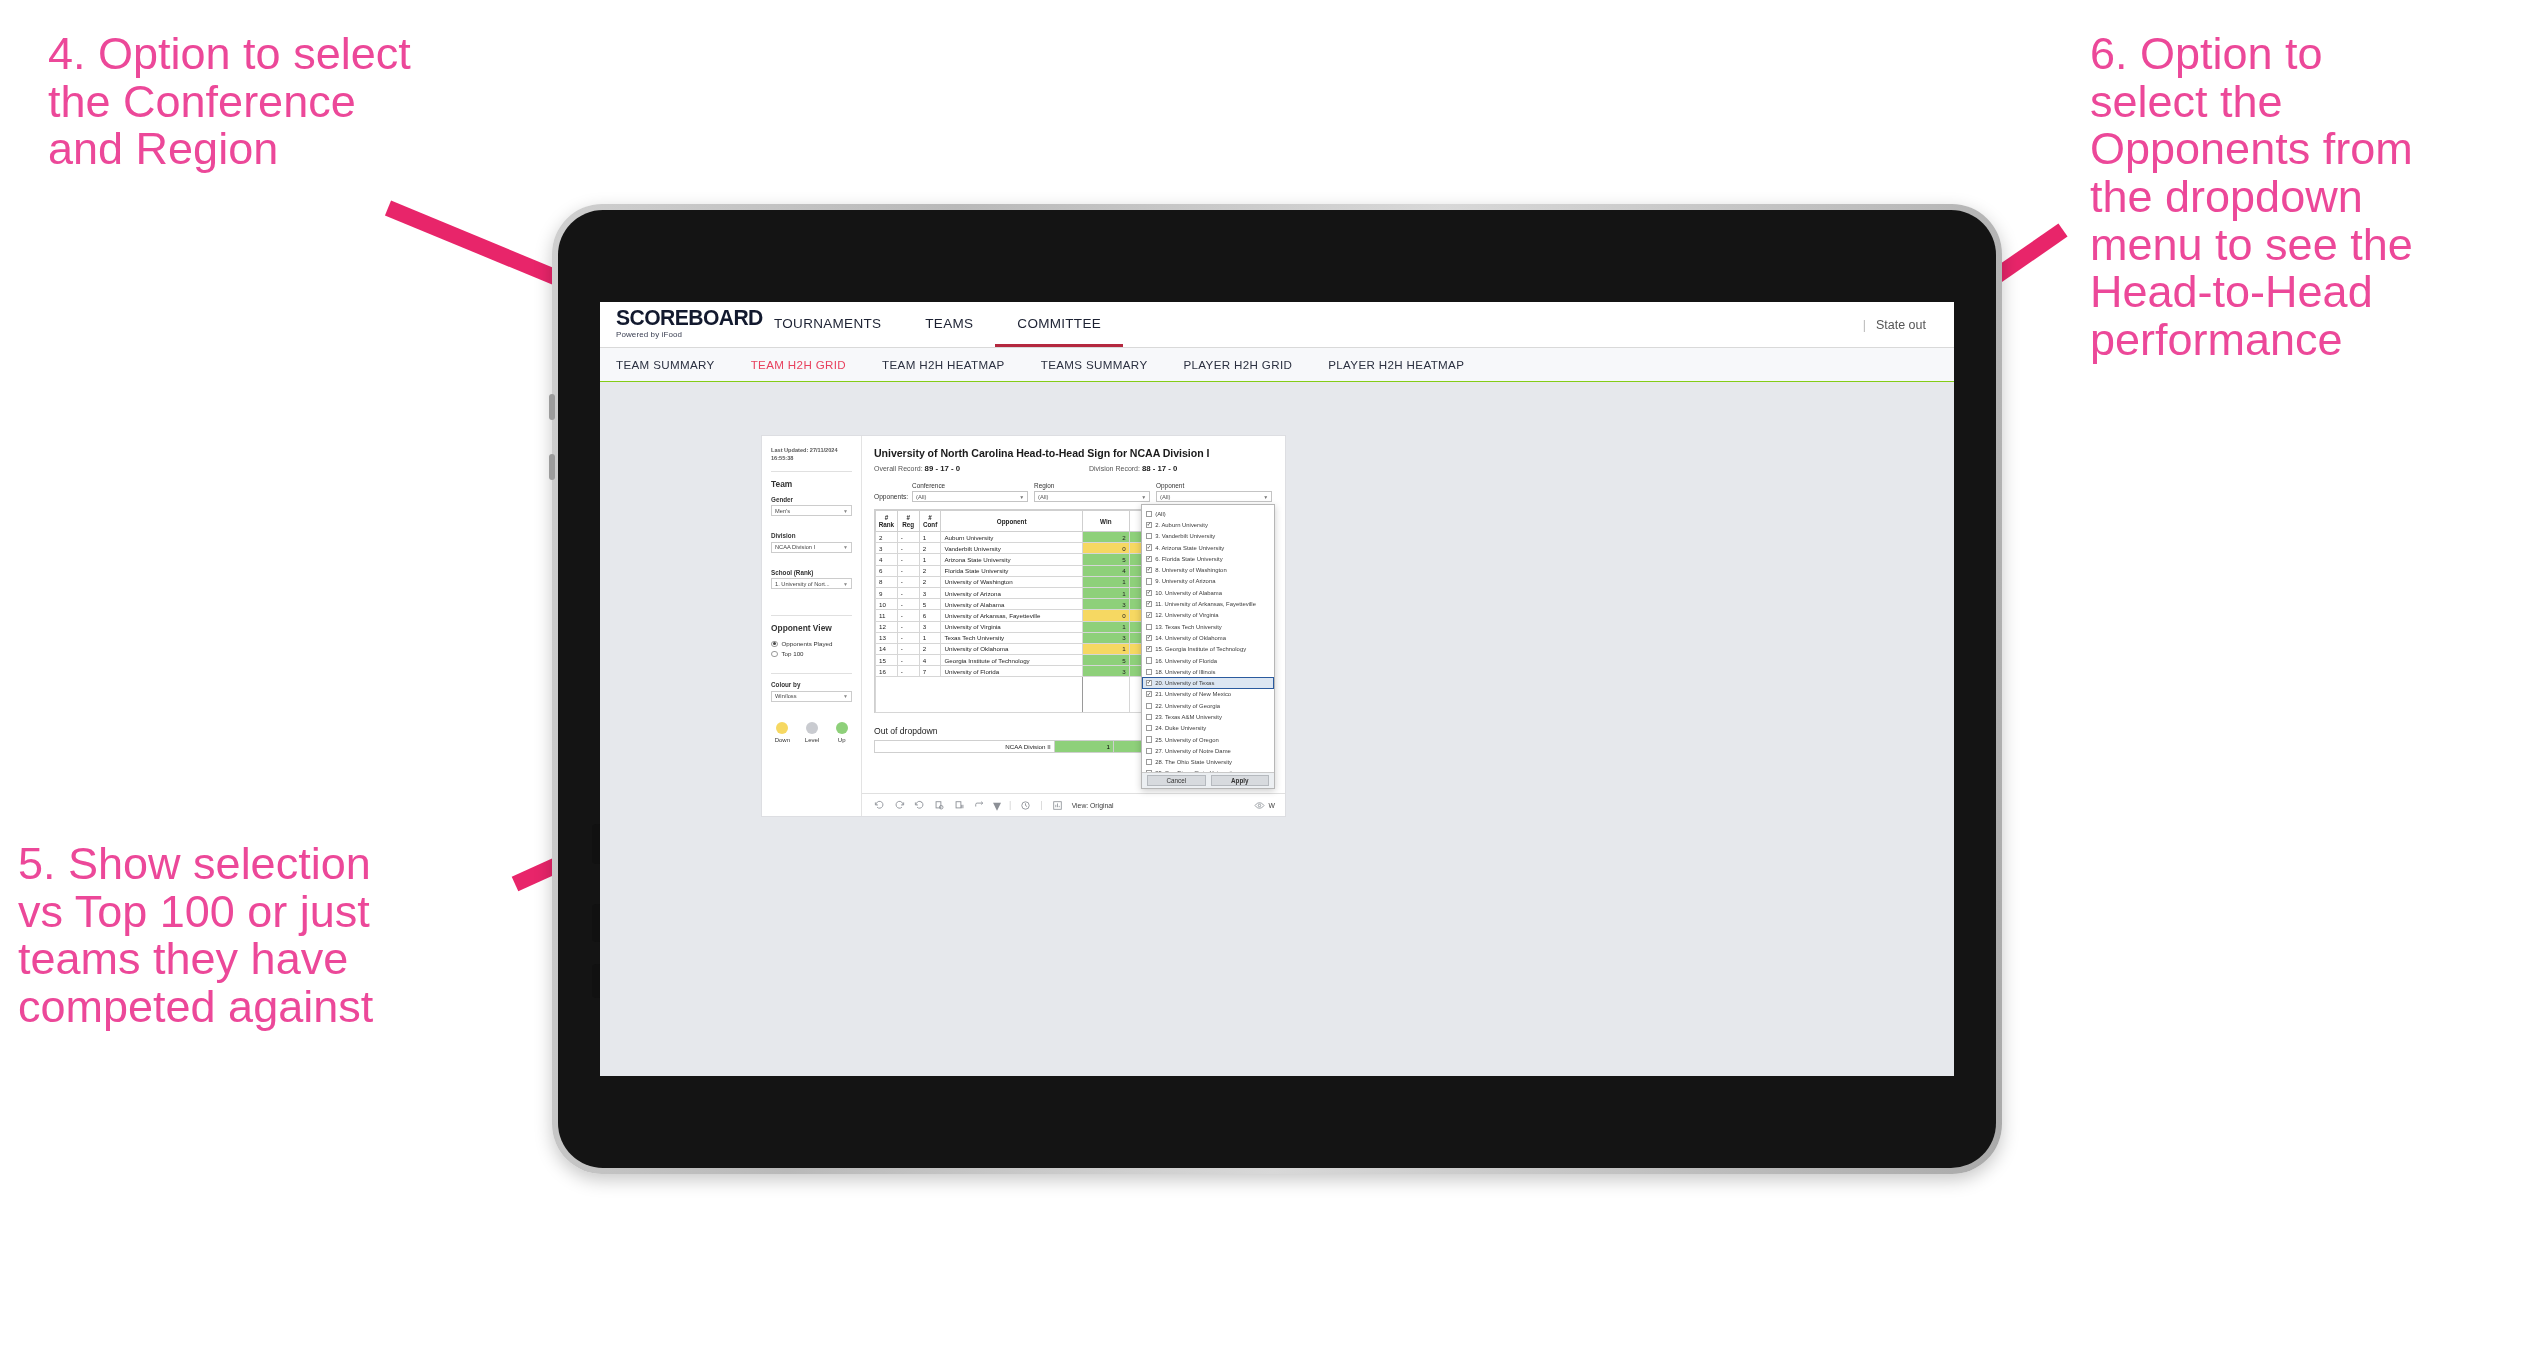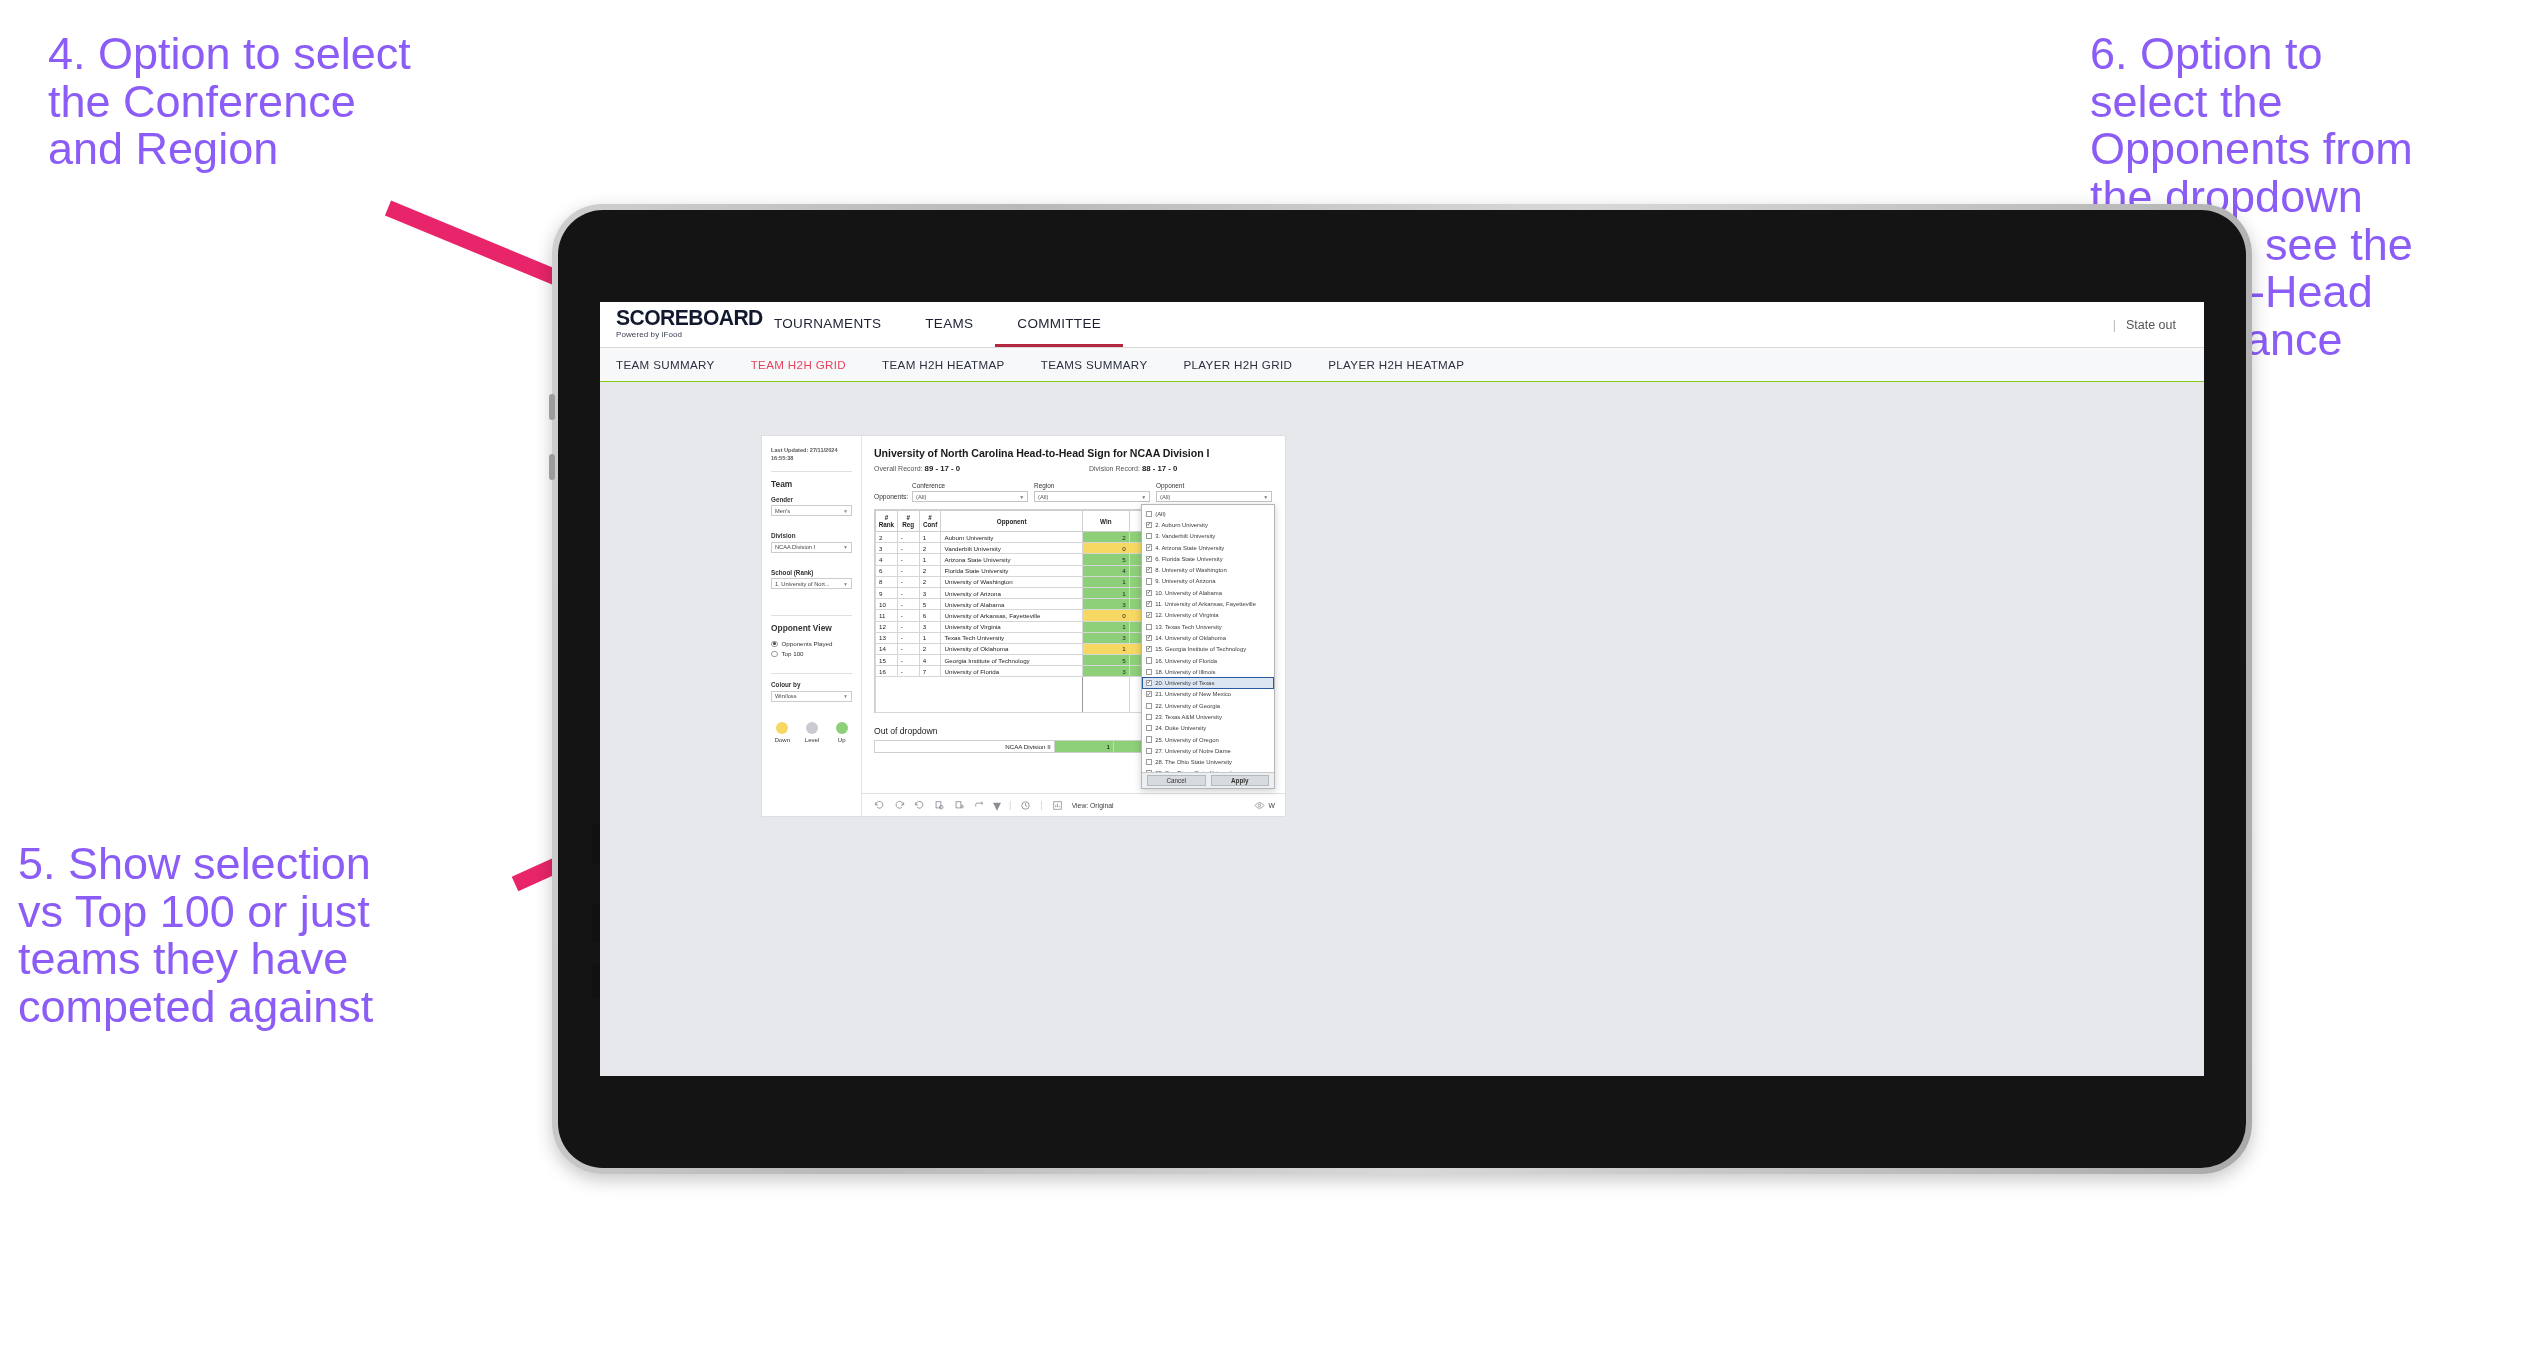--- a/index.html
+++ b/index.html
@@ -8,38 +8,38 @@
     width: 2533px; height: 1363px;
     background: #ffffff;
     font-family: "Liberation Sans", sans-serif;
     position: relative;
     overflow: hidden;
   }
 
   
   .annot {
     position: absolute;
-    color: #8b5cf6;
+    color: #ec4899;
     font-family: "Liberation Sans", sans-serif;
     font-size: 45px;
     line-height: 1.06;
     font-weight: 400;
     white-space: pre-wrap;
   }
   #annot-4 { left: 48px;  top: 30px;  width: 540px; }
   #annot-5 { left: 18px;  top: 840px; width: 520px; }
   #annot-6 { left: 2090px; top: 30px;  width: 450px; }
 
   .arrow-svg { position:absolute; left:0; top:0; width:2533px; height:1363px; pointer-events:none; }
 
   
   #tablet {
     position:absolute;
     left: 552px; top: 204px;
-    width: 1700px; height: 970px;
+    width: 1450px; height: 970px;
     background: linear-gradient(100deg,#cfcfcf 0%, #b9b9b9 25%, #d8d8d8 55%, #aaaaaa 100%);
     border-radius: 50px;
     padding: 6px;
     box-shadow: 0 6px 18px rgba(0,0,0,.22);
   }
   #tablet-inner {
     width:100%; height:100%;
     background:#141414;
     border-radius:45px;
     padding: 92px 42px;

